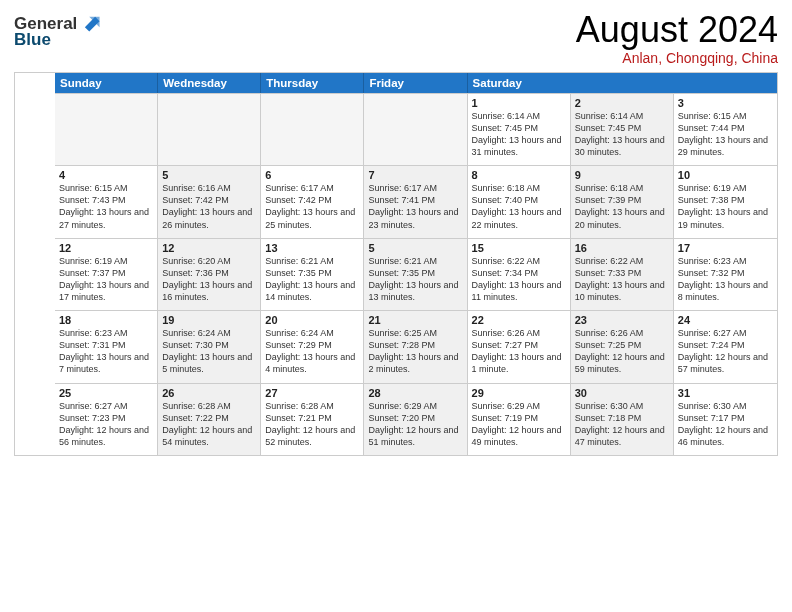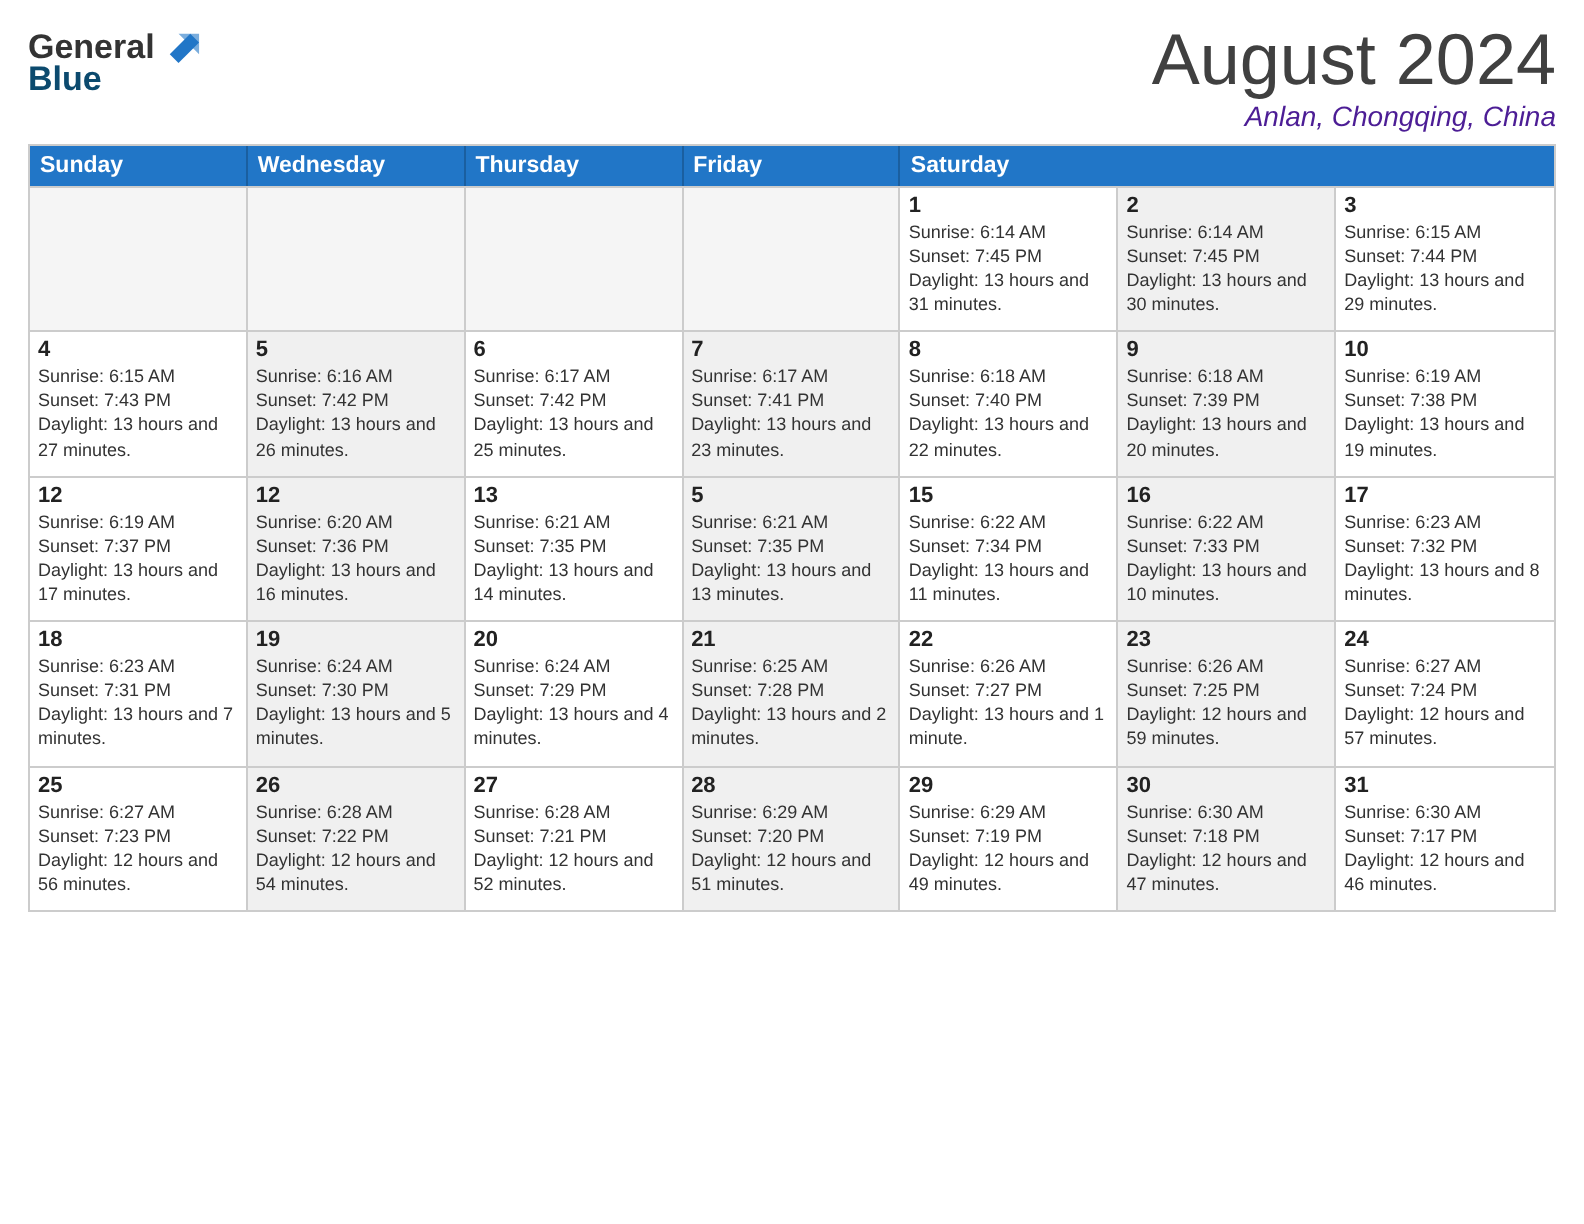--- a/index.html
+++ b/index.html
@@ -35,33 +35,33 @@
       height: 22px;
       margin-left: 2px;
       margin-top: -4px;
     }
     .title-area {
       text-align: right;
     }
     .month-title {
       font-size: 36px;
       font-weight: normal;
-      color: #404040;
+      color: #000000;
       line-height: 1.1;
     }
     .subtitle {
       font-size: 14px;
-      color: #4c1d95;
-      font-style: italic;
+      color: #b91c1c;
     }
     .calendar {
       flex: 1;
       display: flex;
       flex-direction: column;
       border: 1px solid #ccc;
+      padding-left: 40px;
     }
     .cal-header {
       display: grid;
       grid-template-columns: repeat(7, 1fr);
       background: #2176C7;
     }
     .cal-header-cell {
       color: #fff;
       font-size: 11.5px;
       font-weight: bold;

